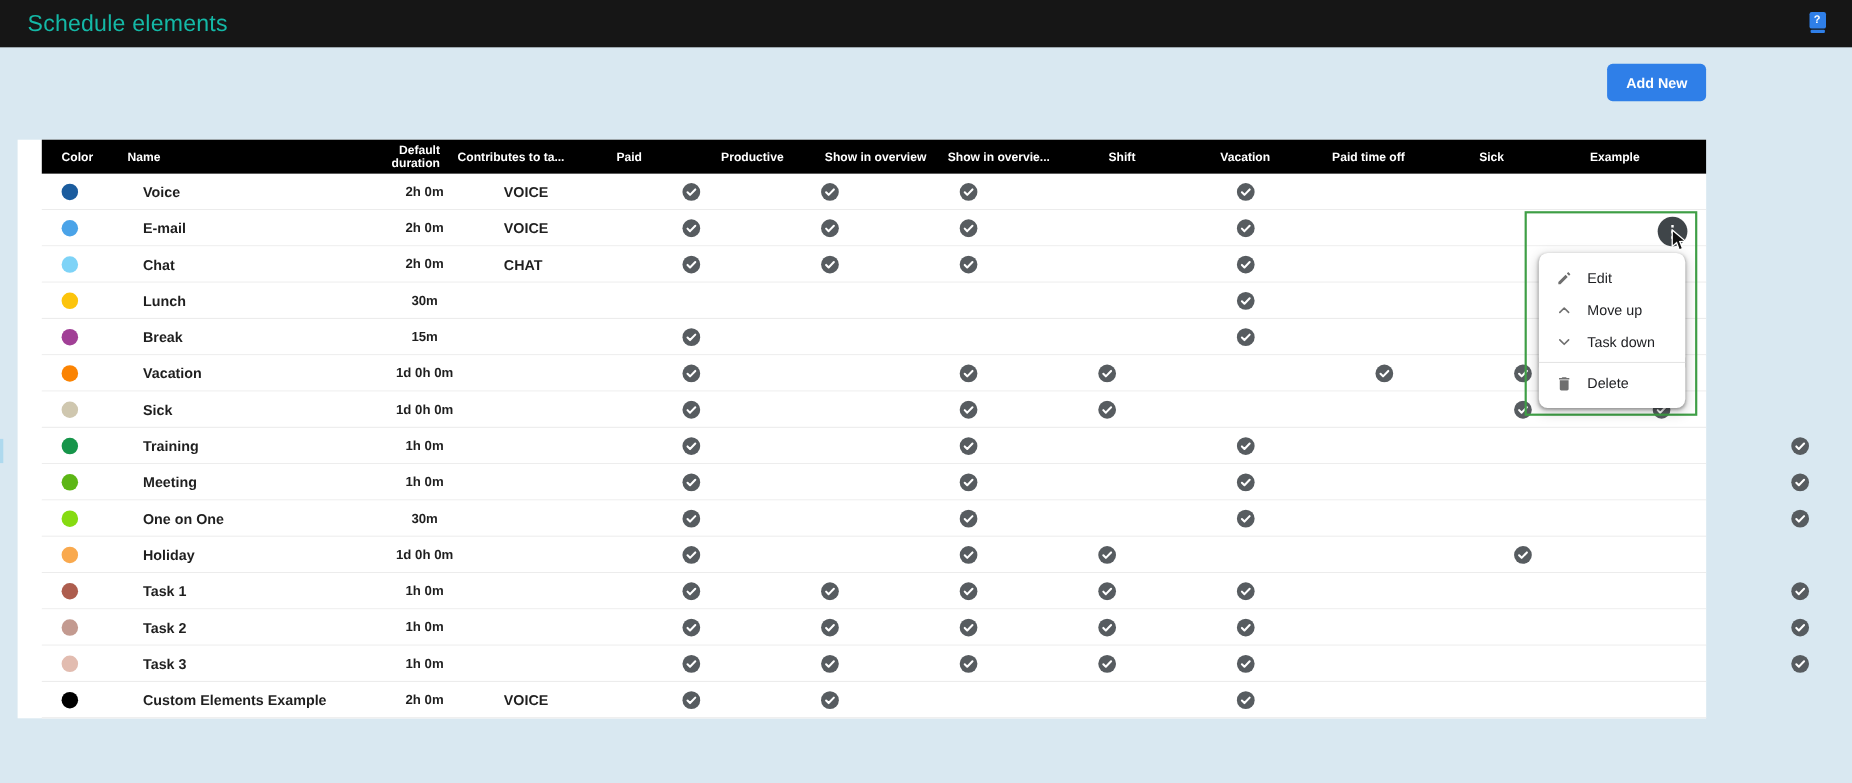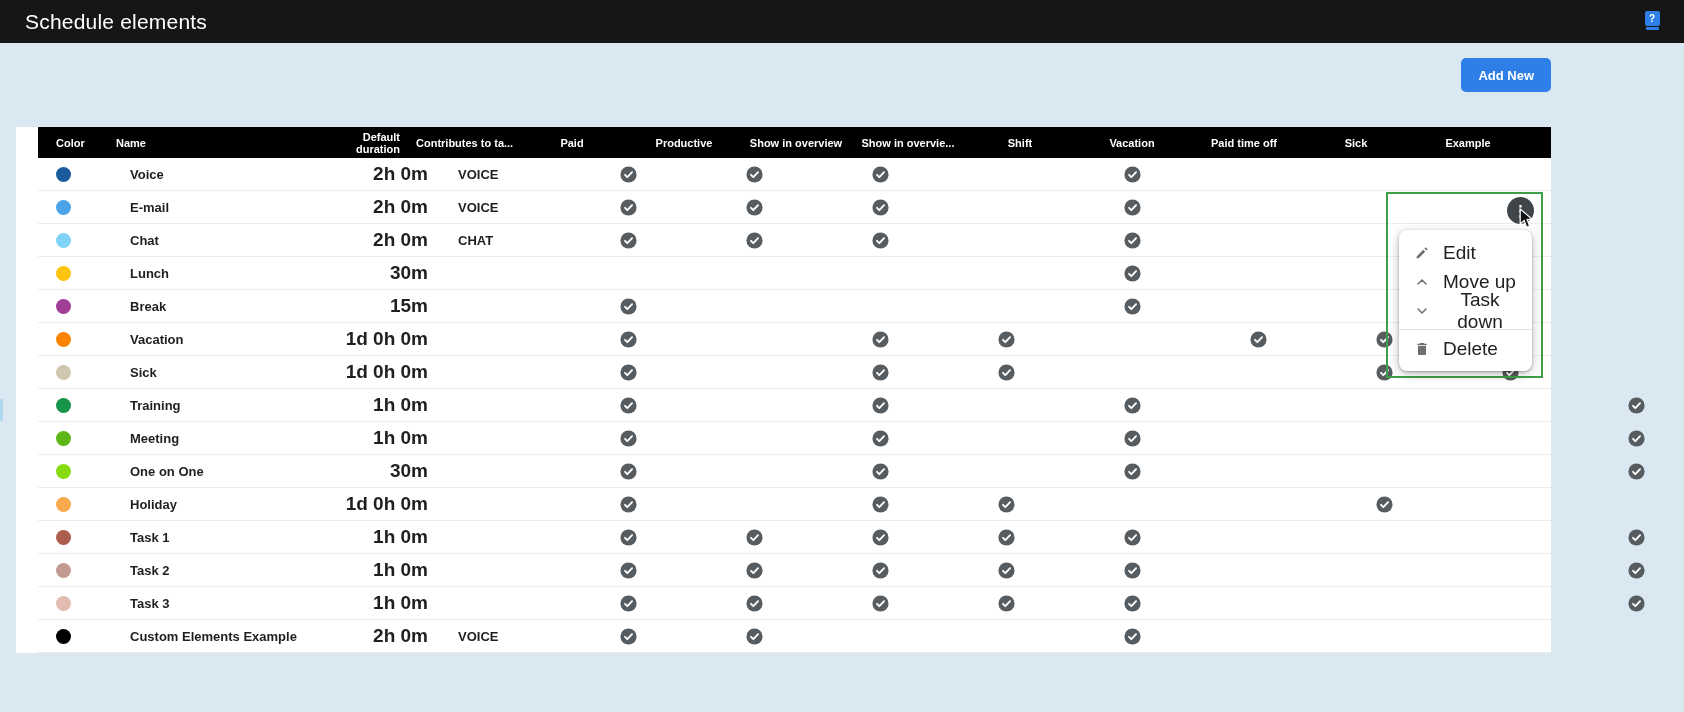--- a/index.html
+++ b/index.html
@@ -2,21 +2,21 @@
 <html><head>
 <meta charset="utf-8">
 <style>
   * { box-sizing: border-box; margin: 0; padding: 0; }
   html,body { width:1684px; height:712px; }
   body { font-family: "Liberation Sans", sans-serif; background:#d9e8f1; overflow:hidden; }
   .page { position:relative; width:1684px; height:712px; background:#d9e8f1; }
 
   
   .topbar { position:relative; height:43px; background:#161616; display:flex; align-items:center; }
-  .topbar h1 { color:#ffffff; font-size:21px; font-weight:400; padding-left:25px; letter-spacing:.2px; }
+  .topbar h1 { color:#14b8a6; font-size:21px; font-weight:400; padding-left:25px; letter-spacing:.2px; }
   .help-btn { position:absolute; right:22px; top:11px; width:20px; background:transparent; border:none; cursor:pointer; display:flex; flex-direction:column; align-items:center; }
   .help-box { width:15px; height:15px; background:#2f7fe8; color:#fff; font-size:10px; font-weight:700; border-radius:2px; display:flex; align-items:center; justify-content:center; }
   .help-sub { width:13px; height:3px; background:#2f7fe8; margin-top:1px; border-radius:1px; }
 
   
   .toolbar { position:relative; height:84px; }
   .search { position:absolute; left:16px; top:15px; width:260px; height:34px; background:#fff; border-radius:17px; display:flex; align-items:center; }
   .search input { flex:1; border:none; outline:none; background:transparent; padding:0 8px 0 17px; font-size:13px; color:#444; font-family:"Liberation Sans",sans-serif; }
   .search input::placeholder { color:#6f6f6f; }
   .search .mag { margin-right:13px; display:flex; }
@@ -26,31 +26,31 @@
   .table { margin-left:16px; width:1535px; background:#fff;padding-left:22px; }
   .grid { display:grid; grid-template-columns:78px 200px 84px 116px repeat(9,112px) 49px; align-items:center; }
   .thead { background:#000; color:#fff; height:31px; font-size:11px; font-weight:700; }
   .th-color { padding-left:18px; }
   .th-duration { text-align:right; }
   .th-contrib { padding-left:16px; }
   .th-check { text-align:center; }
   .trow { height:33px; border-bottom:1px solid #ececec; background:#fff;gap:14px; }
   .dot { width:15px; height:15px; border-radius:50%; margin-left:18px; }
   .cell-name { font-size:13px; font-weight:700; color:#1f1f1f; }
-  .cell-duration { font-size:19px; font-weight:700; color:#1f1f1f; text-align:right; }
+  .cell-duration { font-size:12px; font-weight:700; color:#1f1f1f; text-align:center; }
   .cell-contrib { font-size:13px; font-weight:700; color:#1f1f1f; padding-left:16px; }
   .cell-check { display:flex; justify-content:center; }
   .cell-actions { display:flex; justify-content:center; }
   .kebab { border:none; background:transparent; color:#5b7e9e; font-size:16px; font-weight:700; line-height:1; cursor:pointer; padding:3px 7px; }
 
   
   .selection-box { position:absolute; left:1386px; top:192px; width:157px; height:186px; border:2px solid #3f9f46; z-index:5; }
   .kebab-active { position:absolute; left:119px; top:3px; width:27px; height:27px; border-radius:50%; background:#3f4549; color:#fff; border:none; font-size:15px; font-weight:700; line-height:1; display:flex; align-items:center; justify-content:center; cursor:pointer; }
   .menu { position:absolute; left:11px; top:36px; width:133px; background:#fff; border-radius:8px; padding:8px 0; box-shadow:0 1px 3px rgba(0,0,0,.3), 0 3px 12px rgba(0,0,0,.22); z-index:6; }
-  .menu-item { display:flex; align-items:center; gap:13px; height:29px; padding:0 15px; font-size:19px; color:#202124; font-weight:400; cursor:pointer; background:#fff; border:none; width:100%; font-family:"Liberation Sans",sans-serif; }
+  .menu-item { display:flex; align-items:center; gap:13px; height:29px; padding:0 15px; font-size:13px; color:#202124; font-weight:400; cursor:pointer; background:#fff; border:none; width:100%; font-family:"Liberation Sans",sans-serif; }
   .menu-divider { height:1px; background:#e4e4e4; margin:4px 0; }
   .cursor { position:absolute; left:131px; top:14px; z-index:10; pointer-events:none; }
 
   .left-indicator { position:absolute; left:0; top:399px; width:3px; height:22px; background:#aed9ee; }
 </style>
 </head>
 <body>
 
 <div class="page">
 

